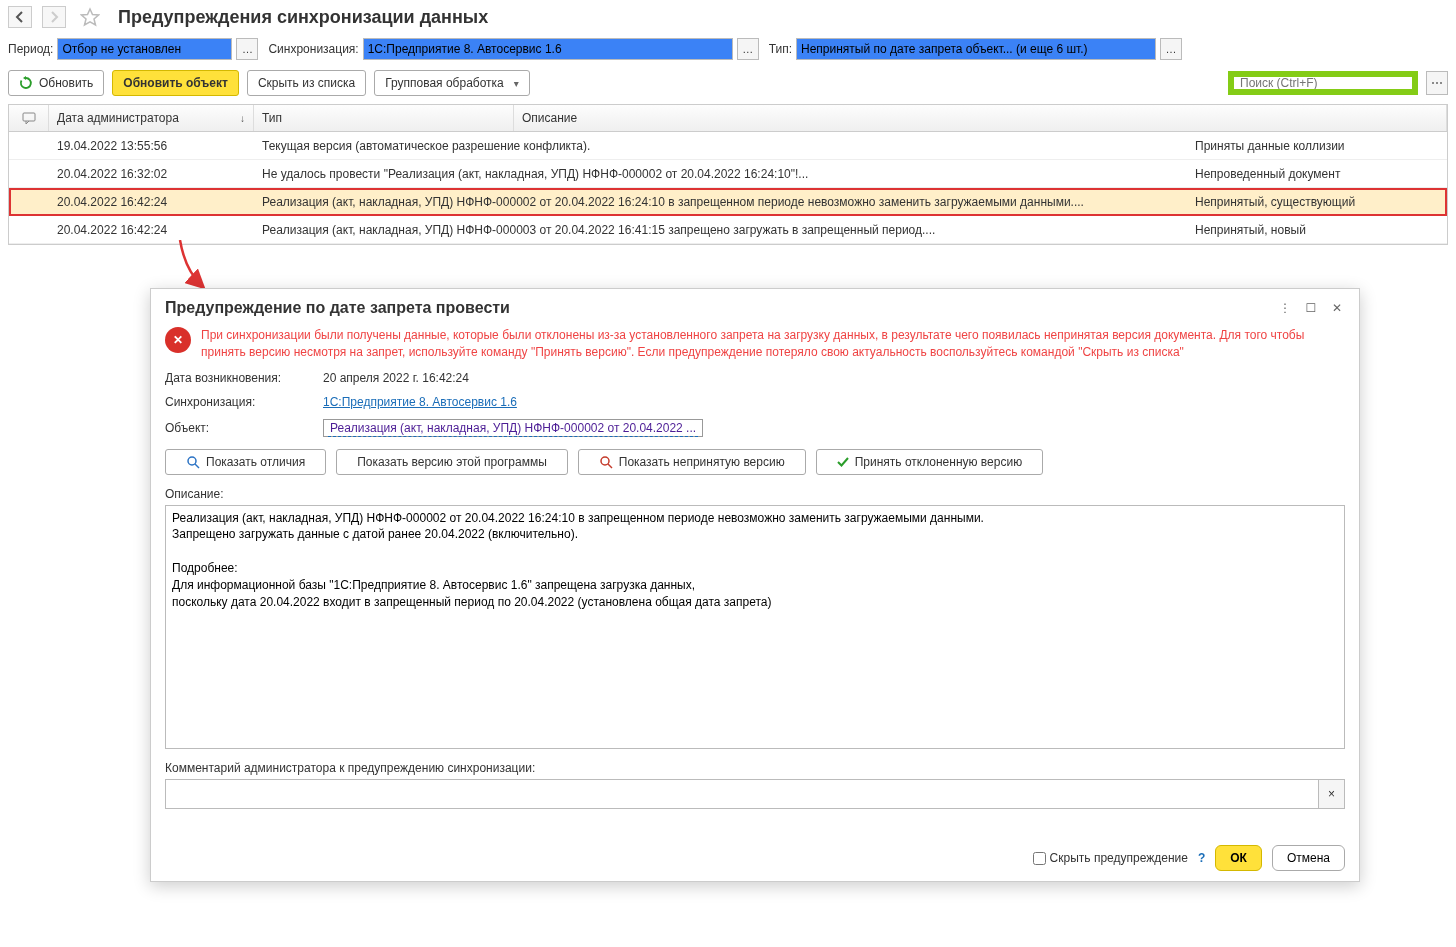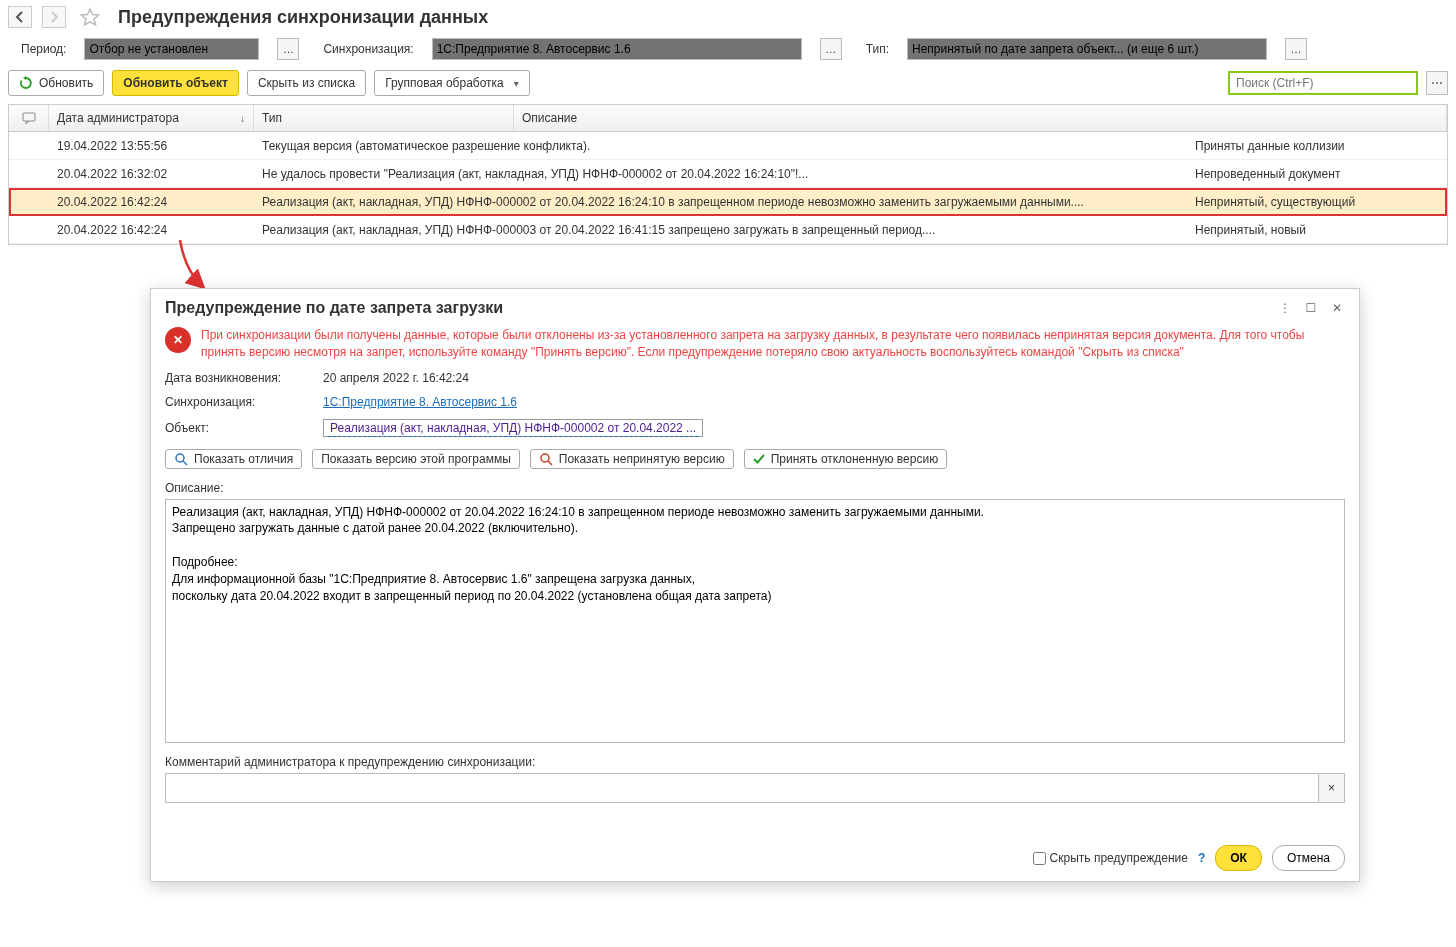--- a/index.html
+++ b/index.html
@@ -28,30 +28,30 @@
 .nav-btn svg { width: 12px; height: 12px; }
 .star-icon { width:20px; height:20px; margin:0 4px; }
 .page-title {
   font-size: 18px;
   font-weight: bold;
   margin-left: 4px;
 }
 .filter-row {
   display: flex;
   align-items: center;
-  padding: 4px 21px 6px;
-  gap: 18px;
+  padding: 4px 8px 6px;
+  gap: 4px;
 }
 .filter-label { font-size: 12px; color: #333; }
 .filter-input {
   border: 1px solid #bbb;
   height: 22px;
   padding: 0 4px;
   font-size: 12px;
-  background: #737373;
+  background: #3b82f6;
 }
 .filter-btn {
   width: 22px; height: 22px;
   border: 1px solid #bbb;
   background: #f5f5f5;
   display:flex; align-items:center; justify-content:center;
   cursor:pointer;
   font-size:11px;
 }
 .toolbar-row {
@@ -74,21 +74,21 @@
   background: #ffe13a;
   border-color: #d4b800;
   font-weight: bold;
 }
 .btn-dropdown::after {
   content:"▾"; margin-left:4px; font-size:10px; color:#666;
 }
 .refresh-icon { display:inline-block; width:14px; height:14px; }
 .search-box {
   margin-left:auto;
-  border:2px solid #84cc16;
+  border:6px solid #84cc16;
   height:24px; width:190px;
   padding:0 6px;
   font-size:12px;
   color:#999;
 }
 .table-wrap {
   border:1px solid #ccc;
   margin: 0 8px;
 }
 .table-header {
@@ -146,40 +146,40 @@
 }
 .warn-text { color:#ef4444; font-size:12px; line-height:1.4; }
 .kv-row { display:flex; align-items:center; margin-top:10px; gap:8px; }
 .kv-label { width:150px; font-size:12px; }
 .kv-value { font-size:12px; }
 .kv-link { color:#1a6db8; text-decoration:underline; cursor:pointer; }
 .kv-link-dashed { color:#4c1d95; border-bottom:1px dashed #1a6db8; cursor:pointer; padding:1px 2px; }
 .object-box { border:1px solid #999; padding:1px 4px; }
 .dialog-btns-row { display:flex; gap:10px; margin-top:12px; }
 .dlg-btn {
-  border:1px solid #aaa; background:#fff; height:20px; padding:0 8px;
+  border:1px solid #aaa; background:#fff; height:26px; padding:0 20px;
   font-size:12px; display:flex; align-items:center; gap:6px; cursor:pointer; border-radius:3px;
 }
 .dlg-btn .ico { width:14px; height:14px; }
 .check-green { width:12px; height:12px; }
 .field-label { margin-top:12px; font-size:12px; }
 .desc-textarea {
   margin-top:4px; width:100%; height:244px;
   border:1px solid #bbb; padding:4px 6px; font-size:12px;
   font-family:Arial,sans-serif; line-height:1.4; resize:none; background:#fff;
 }
 .admin-row { margin-top:12px; }
 .admin-input-wrap { display:flex; margin-top:4px; }
 .admin-input { flex:1; height:30px; border:1px solid #bbb; padding:0 6px; font-size:12px; }
 .admin-clear { width:26px; height:30px; border:1px solid #bbb; border-left:none; background:#f5f5f5; cursor:pointer; display:flex; align-items:center; justify-content:center; }
 .dialog-footer { margin-top:auto; display:flex; justify-content:flex-end; align-items:center; gap:10px; padding-top:10px; }
 .chk-wrap { display:flex; align-items:center; gap:4px; font-size:12px; }
 .help-q { color:#1a6db8; font-weight:bold; cursor:pointer; }
 .footer-btn {
-  border:1px solid #aaa; height:26px; padding:0 14px; font-size:12px; border-radius:12px; cursor:pointer; background:#fff;
+  border:1px solid #aaa; height:26px; padding:0 14px; font-size:12px; border-radius:6px; cursor:pointer; background:#fff;
 }
 .footer-btn-ok { background:#ffe13a; border-color:#d4b800; font-weight:bold; }
 .chat-icon { width:14px; height:14px; }
 </style>
 </head>
 <body>
 
 <div class="header-bar">
   <div class="nav-btn">
     <svg viewBox="0 0 12 12">
@@ -289,21 +289,21 @@
   <defs>
       <marker id="ah" markerWidth="8" markerHeight="8" refX="6" refY="4" orient="auto">
         <path d="M0 0 L8 4 L0 8 Z" fill="#d33"></path>
       </marker>
     </defs>
   <path d="M10 0 Q 15 30 32 46" stroke="#d33" stroke-width="2.5" fill="none" marker-end="url(#ah)"></path>
 </svg>
 
 <div class="dialog">
   <div class="dialog-titlebar">
-    <div class="dialog-title">Предупреждение по дате запрета загрузки</div>
+    <div class="dialog-title">Предупреждение по дате запрета провести</div>
     <div class="dialog-winbtns">
       <div class="dialog-winbtn">⋮</div>
       <div class="dialog-winbtn">☐</div>
       <div class="dialog-winbtn">✕</div>
     </div>
   </div>
 
   <div class="dialog-warning">
     <div class="warn-icon">✕</div>
     <div class="warn-text">При синхронизации были получены данные, которые были отклонены из-за установленного запрета на загрузку данных, в результате чего появилась непринятая версия документа. Для того чтобы принять версию несмотря на запрет, используйте команду "Принять версию". Если предупреждение потеряло свою актуальность воспользуйтесь командой "Скрыть из списка"</div>

